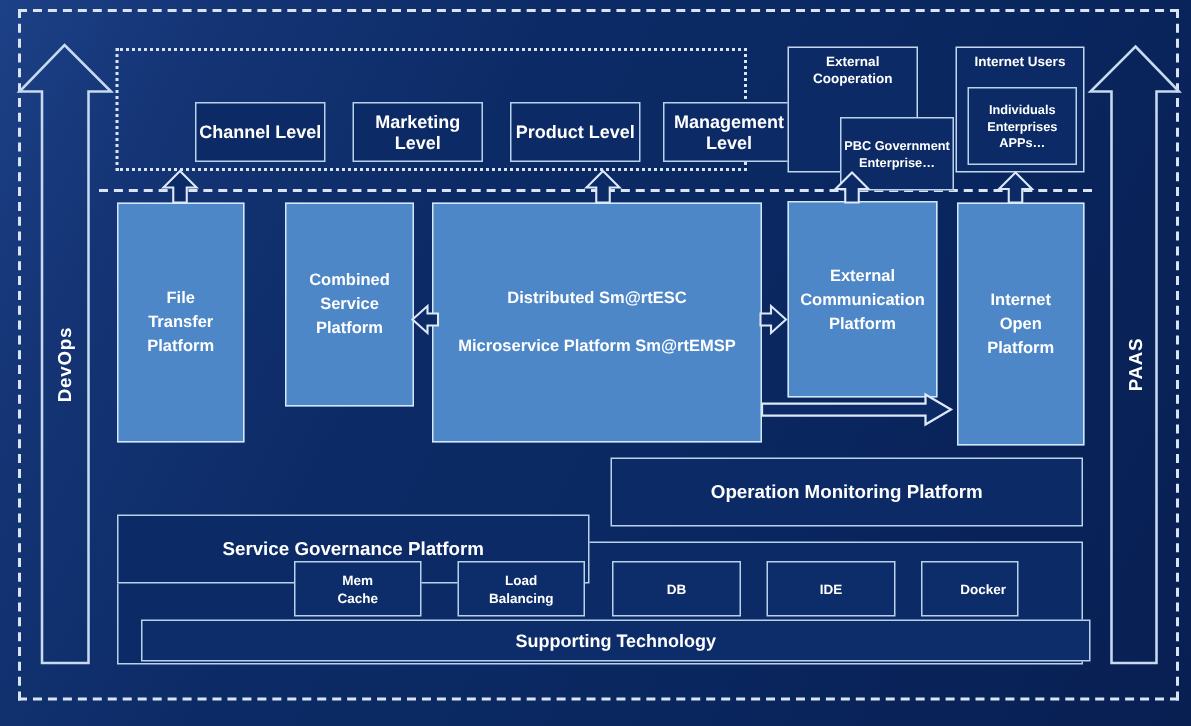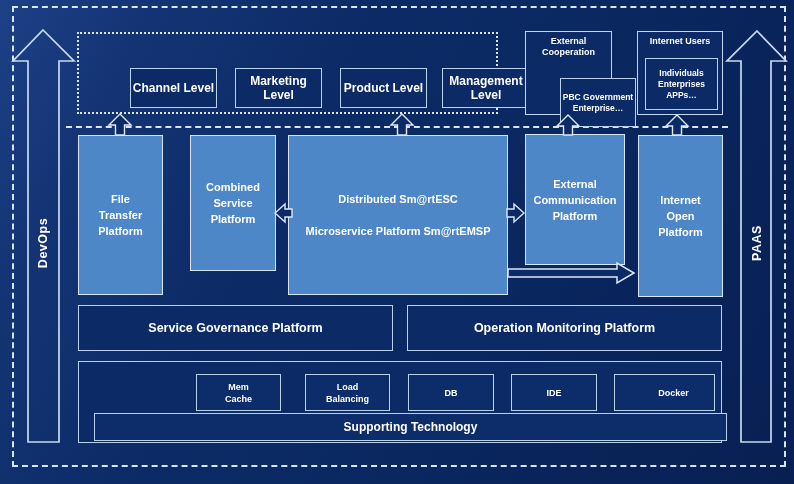--- a/index.html
+++ b/index.html
@@ -111,31 +111,31 @@
       <span class="esb-line">Microservice Platform Sm@rtEMSP</span>
     </div>
   </div>
   <div class="abs box-blue z3" style="left:525px;top:134px;width:100px;height:131px;"><span>External
 Communication
 Platform</span></div>
   <div class="abs box-blue z3" style="left:638px;top:135px;width:85px;height:162px;"><span>Internet
 Open
 Platform</span></div>
 
-  <div class="abs box-dark gov z3" style="left:78px;width:315px;"><span>Service Governance Platform</span></div>
+  <div class="abs box-dark gov z3" style="left:78px;width:315px;margin-top:38px;"><span>Service Governance Platform</span></div>
   <div class="abs box-dark gov z3" style="left:407px;width:315px;"><span>Operation Monitoring Platform</span></div>
 
   <div class="abs bottom-container z2"></div>
   <div class="abs box-dark tech z3" style="left:196px;width:85px;"><span>Mem
 Cache</span></div>
   <div class="abs box-dark tech z3" style="left:305px;width:85px;"><span>Load
 Balancing</span></div>
   <div class="abs box-dark tech z3" style="left:408px;width:86px;"><span>DB</span></div>
   <div class="abs box-dark tech z3" style="left:511px;width:86px;"><span>IDE</span></div>
-  <div class="abs box-dark tech z3" style="left:614px;width:101px;padding-left:18px;"><span>Docker</span></div>
+  <div class="abs box-dark tech z3" style="left:614px;width:65px;padding-left:18px;"><span>Docker</span></div>
   <div class="abs box-dark support-bar z3"><span>Supporting Technology</span></div>
 
   <div class="rail-label" style="left:-13px;top:236px;">DevOps</div>
   <div class="rail-label" style="left:701px;top:236px;">PAAS</div>
 
   <svg class="overlay" width="794" height="484" viewBox="0 0 794 484">
 
     <polygon points="43,30 74,61 59,61 59,442 28,442 28,61 13,61" fill="none" stroke="#c7daf0" stroke-width="1.7"></polygon>
     <polygon points="757,31 786,61 771,61 771,442 741,442 741,61 727,61" fill="none" stroke="#c7daf0" stroke-width="1.7"></polygon>
 

